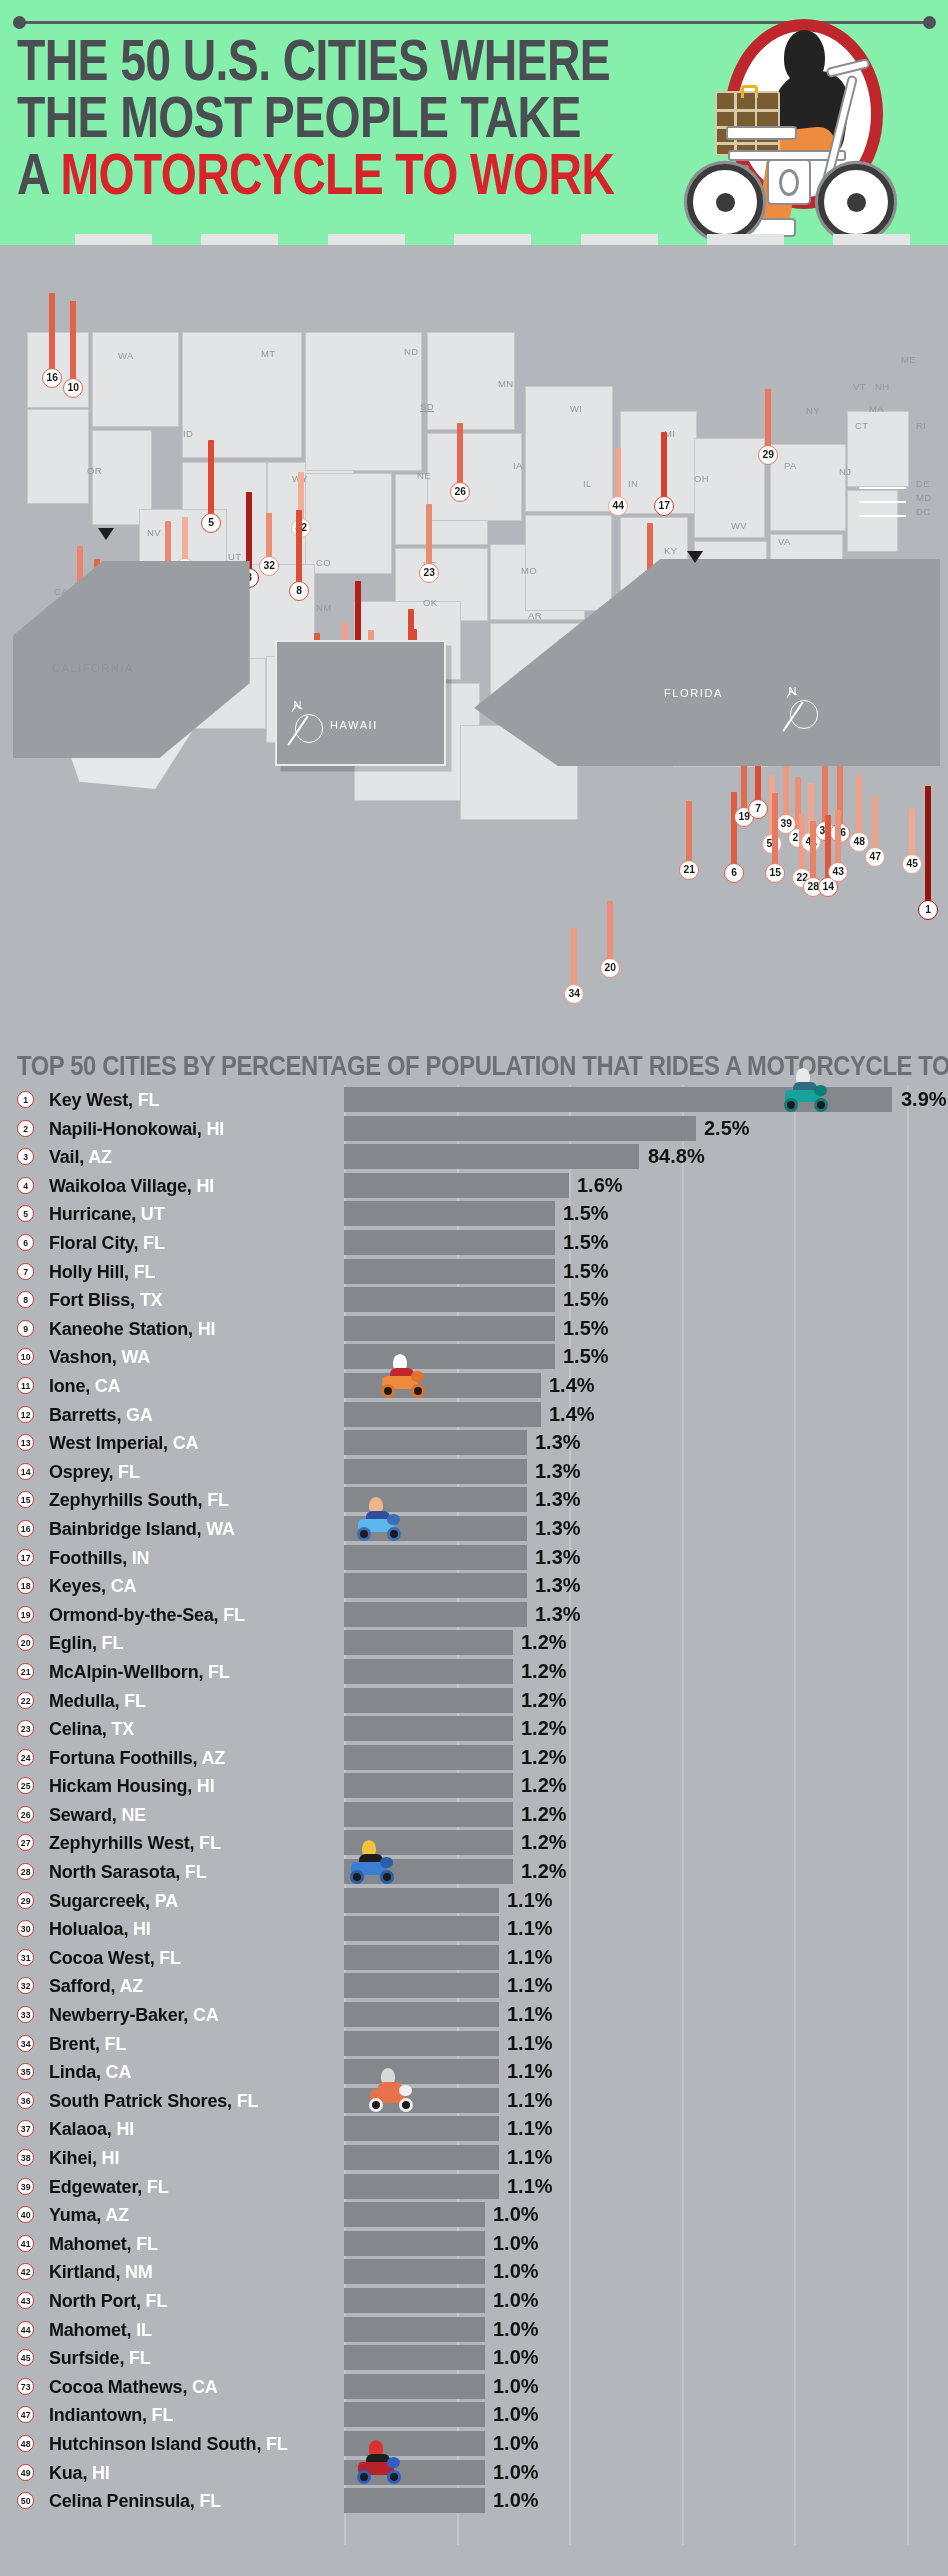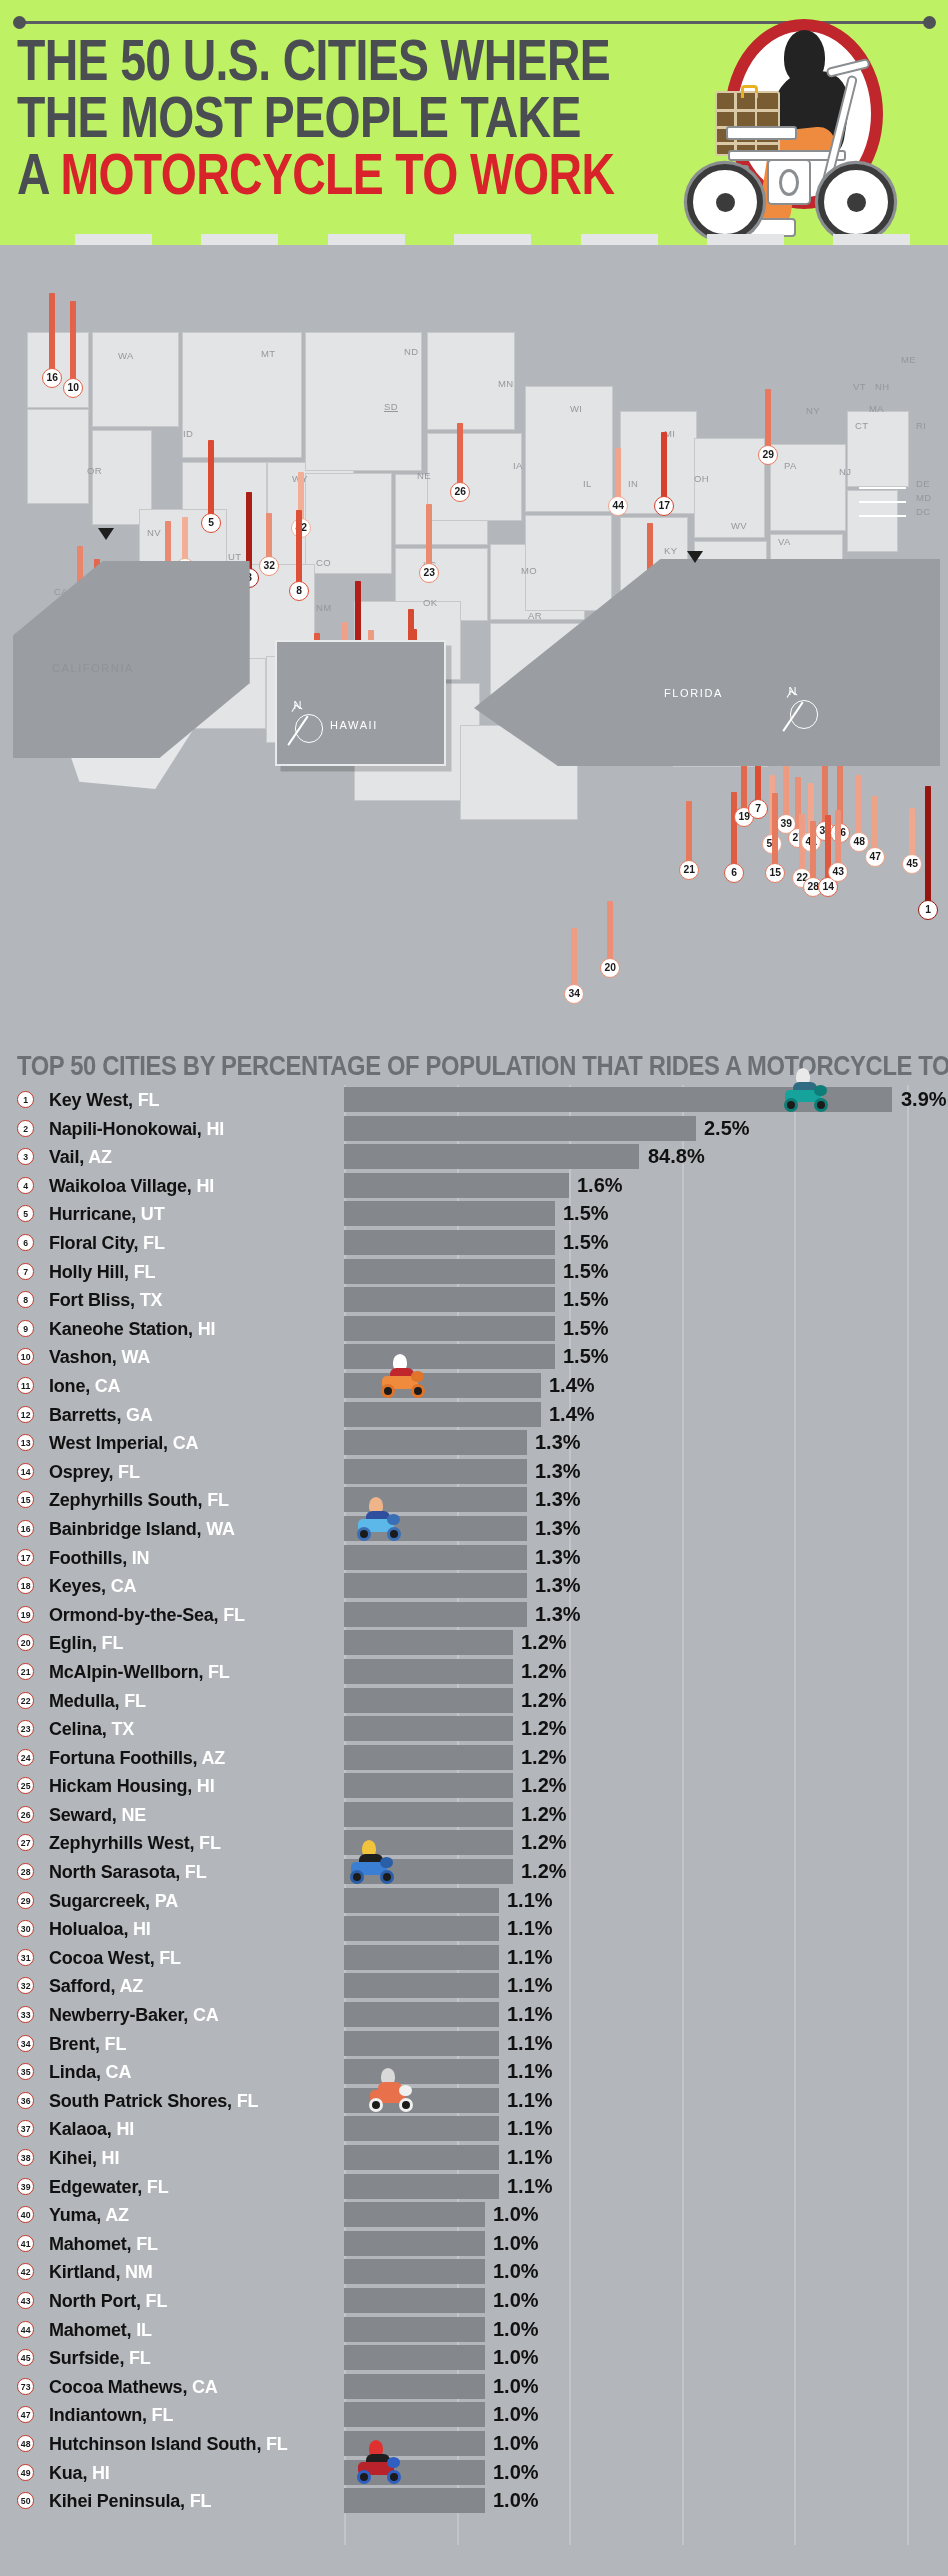--- a/index.html
+++ b/index.html
@@ -6,21 +6,21 @@
   html,body { background:#b3b6ba; }
   body {
     width:949px; height:2576px; position:relative;
     font-family:"Liberation Sans", sans-serif;
     overflow:hidden;
   }
 
   
   #header {
     position:absolute; left:0; top:0; width:949px; height:245px;
-    background:#bef264;
+    background:#86efac;
   }
   #header-rule {
     position:absolute; left:17.4px; top:21.3px; width:914px; height:2.4px;
     background:#5a5d61;
   }
   .rule-dot {
     position:absolute; top:16px; width:13.4px; height:13.4px; border-radius:50%;
     background:#4e5155;
   }
   #rule-dot-left { left:12.6px; }
@@ -316,21 +316,21 @@
       <div class="state" style="left: 327px; top: 439px; width: 27px; height: 12.6px; border-radius: 40%; background: rgb(222, 223, 225); border: none;"></div>
       <div class="state" style="left: 357px; top: 444px; width: 19px; height: 9.5px; border-radius: 40%; background: rgb(222, 223, 225); border: none;"></div>
       <div class="state" style="left: 384px; top: 441px; width: 32px; height: 17.4px; border-radius: 40%; background: rgb(222, 223, 225); border: none;"></div>
     </div>
   <div id="state-labels">
       <div class="state-label" style="left: 118px; top: 105px;">WA</div>
       <div class="state-label" style="left: 87px; top: 220px;">OR</div>
       <div class="state-label" style="left: 261px; top: 103px;">MT</div>
       <div class="state-label" style="left: 183px; top: 183px;">ID</div>
       <div class="state-label" style="left: 404px; top: 101px;">ND</div>
-      <div class="state-label" style="left: 384px; top: 156px; text-decoration: underline;">SD</div>
+      <div class="state-label" style="left: 420px; top: 156px; text-decoration: underline;">SD</div>
       <div class="state-label" style="left: 498px; top: 133px;">MN</div>
       <div class="state-label" style="left: 570px; top: 158px;">WI</div>
       <div class="state-label" style="left: 664px; top: 183px;">MI</div>
       <div class="state-label" style="left: 292px; top: 228px;">WY</div>
       <div class="state-label" style="left: 417px; top: 225px;">NE</div>
       <div class="state-label" style="left: 513px; top: 215px;">IA</div>
       <div class="state-label" style="left: 583px; top: 233px;">IL</div>
       <div class="state-label" style="left: 628px; top: 233px;">IN</div>
       <div class="state-label" style="left: 694px; top: 228px;">OH</div>
       <div class="state-label" style="left: 784px; top: 215px;">PA</div>
@@ -915,21 +915,21 @@
         <div class="bar-value" style="left: 493px;">1.0%</div>
       </div>
       <div class="row" style="top: 1373px;">
         <div class="rank-badge">49</div>
         <div class="row-label"><span>Kua, </span><span class="st">HI</span></div>
         <div class="bar" style="width: 141px; background: rgb(132, 135, 139);"></div>
         <div class="bar-value" style="left: 493px;">1.0%</div>
       </div>
       <div class="row" style="top: 1401px;">
         <div class="rank-badge">50</div>
-        <div class="row-label"><span>Kihei Peninsula, </span><span class="st">FL</span></div>
+        <div class="row-label"><span>Celina Peninsula, </span><span class="st">FL</span></div>
         <div class="bar" style="width: 141px; background: rgb(132, 135, 139);"></div>
         <div class="bar-value" style="left: 493px;">1.0%</div>
       </div>
       <div class="chart-bike" style="left: 782px; top: -17.4px; width: 63px; height: 46px;">
         <div class="cb-part" style="left:14.2px;top:0;width:14.2px;height:17.4px;border-radius:50% 50% 40% 40%;background:#e9e9e9;"></div>
         <div class="cb-part" style="left:11px;top:14.2px;width:24px;height:16px;border-radius:6.3px;background:#2f6b82;"></div>
         <div class="cb-part" style="left:3.2px;top:22px;width:36px;height:12.6px;border-radius:4.7px;background:#15a39b;"></div>
         <div class="cb-part" style="left:32px;top:17.4px;width:12.6px;height:11px;border-radius:50%;background:#0e7d77;"></div>
         <div class="cb-wheel" style="left:1.6px;top:30px;width:14.2px;height:14.2px;background:#1b1b1b;border:3.2px solid #0e7d77;"></div>
         <div class="cb-wheel" style="left:32px;top:30px;width:14.2px;height:14.2px;background:#1b1b1b;border:3.2px solid #0e7d77;"></div>

